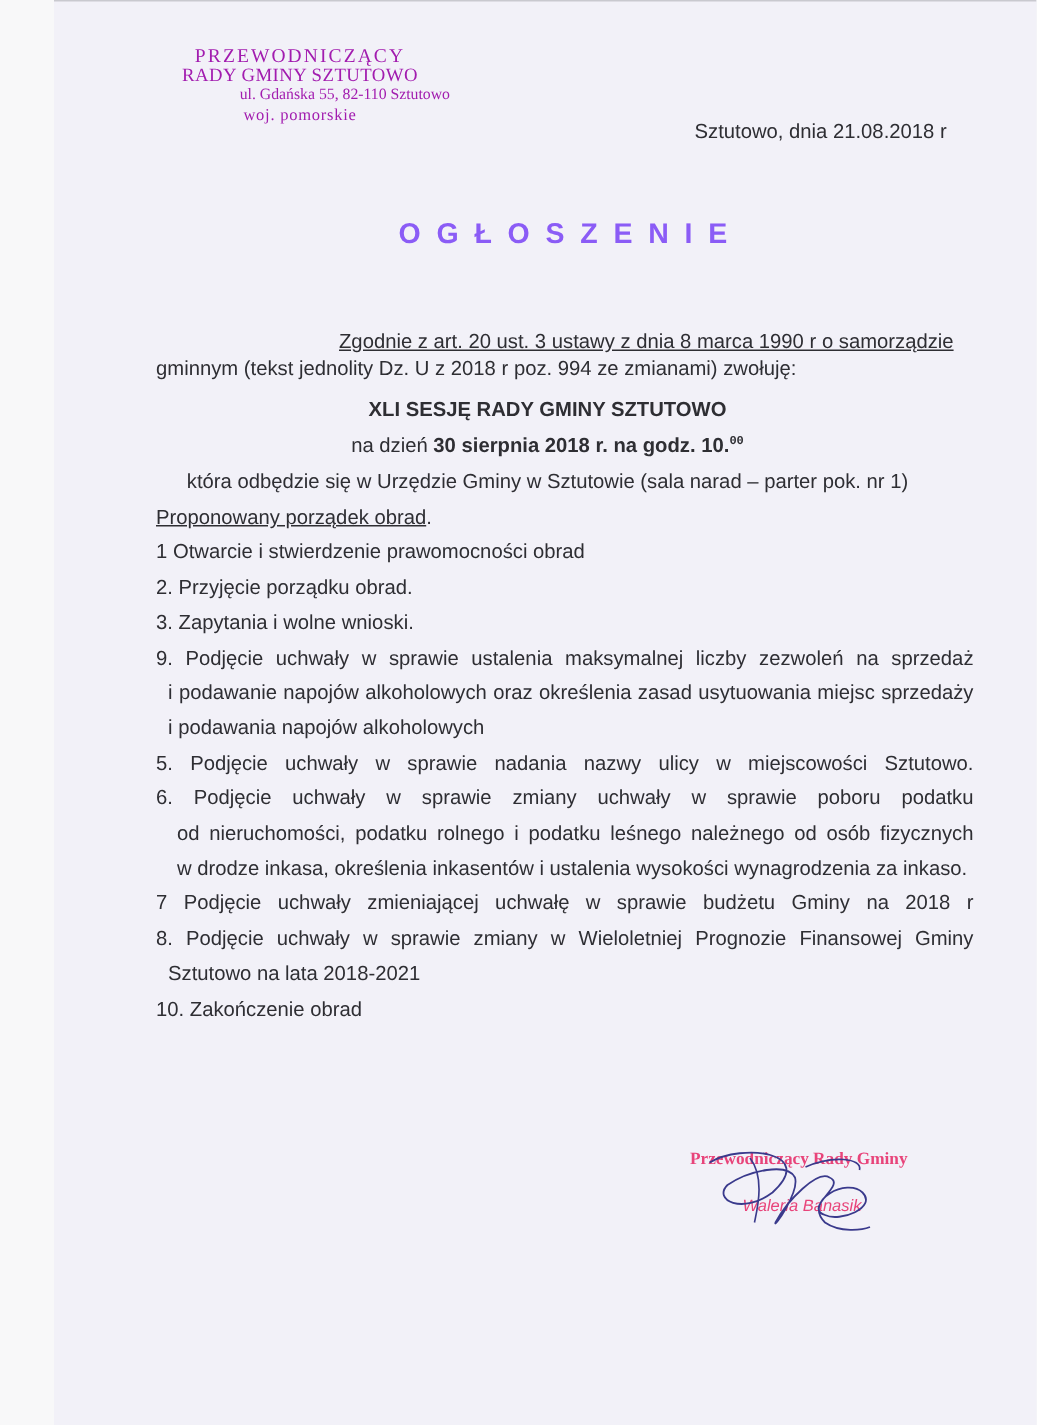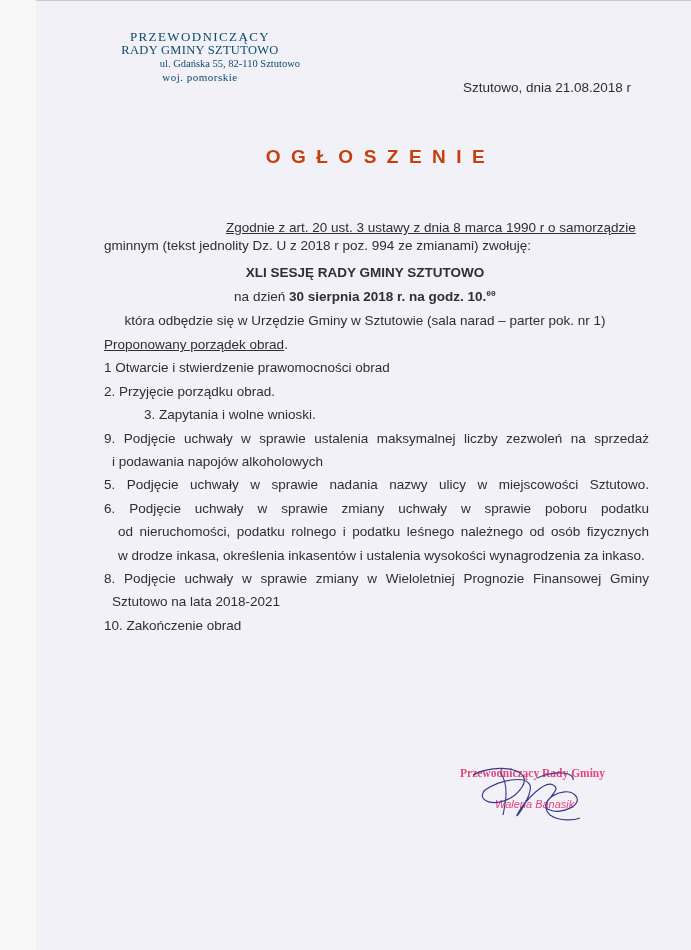--- a/index.html
+++ b/index.html
@@ -12,36 +12,36 @@
   }
   .page {
     position: absolute; left: 36px; top: 0; width: 655px; height: 950px;
     background: #f2f1f8;
     border-top: 1px solid #c9c9cf;
   }
   .stamp {
     position: absolute; left: 100px; top: 30px; width: 200px;
     text-align: center;
     font-family: "Liberation Serif", serif;
-    color: #0c4a6e;
+    color: #a21caf;
   }
   .stamp div { line-height: 13.5px; }
   .stamp .l1 { font-size: 13px; letter-spacing: 1.4px; }
   .stamp .l2 { font-size: 12.5px; letter-spacing: 0.3px; }
   .stamp .l3 { font-size: 10.5px; text-align: right; }
   .stamp .l4 { font-size: 11px; letter-spacing: 0.5px; }
 
   .date {
     position: absolute; left: 463px; top: 80px; font-size: 13.5px;
   }
   .title {
     position: absolute; left: 0; width: 691px; top: 146px;
     text-align: center; font-size: 19px; font-weight: bold;
     letter-spacing: 10.5px; padding-left: 70px; box-sizing: border-box;
-    color: #c2410c;
+    color: #8b5cf6;
   }
   .intro {
     position: absolute; left: 104px; top: 219px; width: 520px;
     font-size: 13.5px; line-height: 18px;
   }
   .intro .l1 { padding-left: 122px; white-space: nowrap; text-decoration: underline; }
   .intro .l2 { white-space: nowrap; }
   .center {
     position: absolute; left: 110px; width: 510px; text-align: center;
     font-size: 13.5px; white-space: nowrap;
@@ -103,33 +103,37 @@
 <div class="agenda">
   <div><span class="head">Proponowany porządek obrad</span><span>.</span></div>
   <div id="agenda-items">
       <div class="item">
         <div style="white-space: nowrap;">1  Otwarcie i stwierdzenie prawomocności obrad</div>
       </div>
       <div class="item">
         <div style="white-space: nowrap;">2. Przyjęcie porządku obrad.</div>
       </div>
       <div class="item">
-        <div style="white-space: nowrap; margin-left: 40px;">3. Zapytania i wolne wnioski.</div>
+        <div style="white-space: nowrap;">3. Zapytania i wolne wnioski.</div>
       </div>
       <div class="item">
         <div class="j" style="white-space: normal;">9.  Podjęcie uchwały w sprawie ustalenia maksymalnej liczby zezwoleń na sprzedaż</div>
+        <div class="j cont" style="white-space: normal;">i podawanie napojów alkoholowych oraz określenia zasad usytuowania miejsc sprzedaży</div>
         <div class=" cont" style="white-space: nowrap;">i podawania napojów alkoholowych</div>
       </div>
       <div class="item">
         <div class="j" style="white-space: normal;">5.  Podjęcie uchwały w sprawie nadania nazwy ulicy w miejscowości Sztutowo.</div>
       </div>
       <div class="item">
         <div class="j" style="white-space: normal;">6.  Podjęcie uchwały w sprawie zmiany uchwały w sprawie poboru podatku</div>
         <div class="j cont2" style="white-space: normal;">od  nieruchomości, podatku rolnego i podatku leśnego należnego od osób fizycznych</div>
         <div class=" cont2" style="white-space: nowrap;">w drodze inkasa, określenia inkasentów i ustalenia wysokości wynagrodzenia za inkaso.</div>
+      </div>
+      <div class="item">
+        <div class="j" style="white-space: normal;">7  Podjęcie uchwały zmieniającej uchwałę w sprawie budżetu Gminy na 2018 r</div>
       </div>
       <div class="item">
         <div class="j" style="white-space: normal;">8.  Podjęcie uchwały w sprawie zmiany w Wieloletniej Prognozie Finansowej Gminy</div>
         <div class=" cont" style="white-space: nowrap;">Sztutowo na lata 2018-2021</div>
       </div>
       <div class="item">
         <div style="white-space: nowrap;">10. Zakończenie obrad</div>
       </div>
     </div>
 </div>

